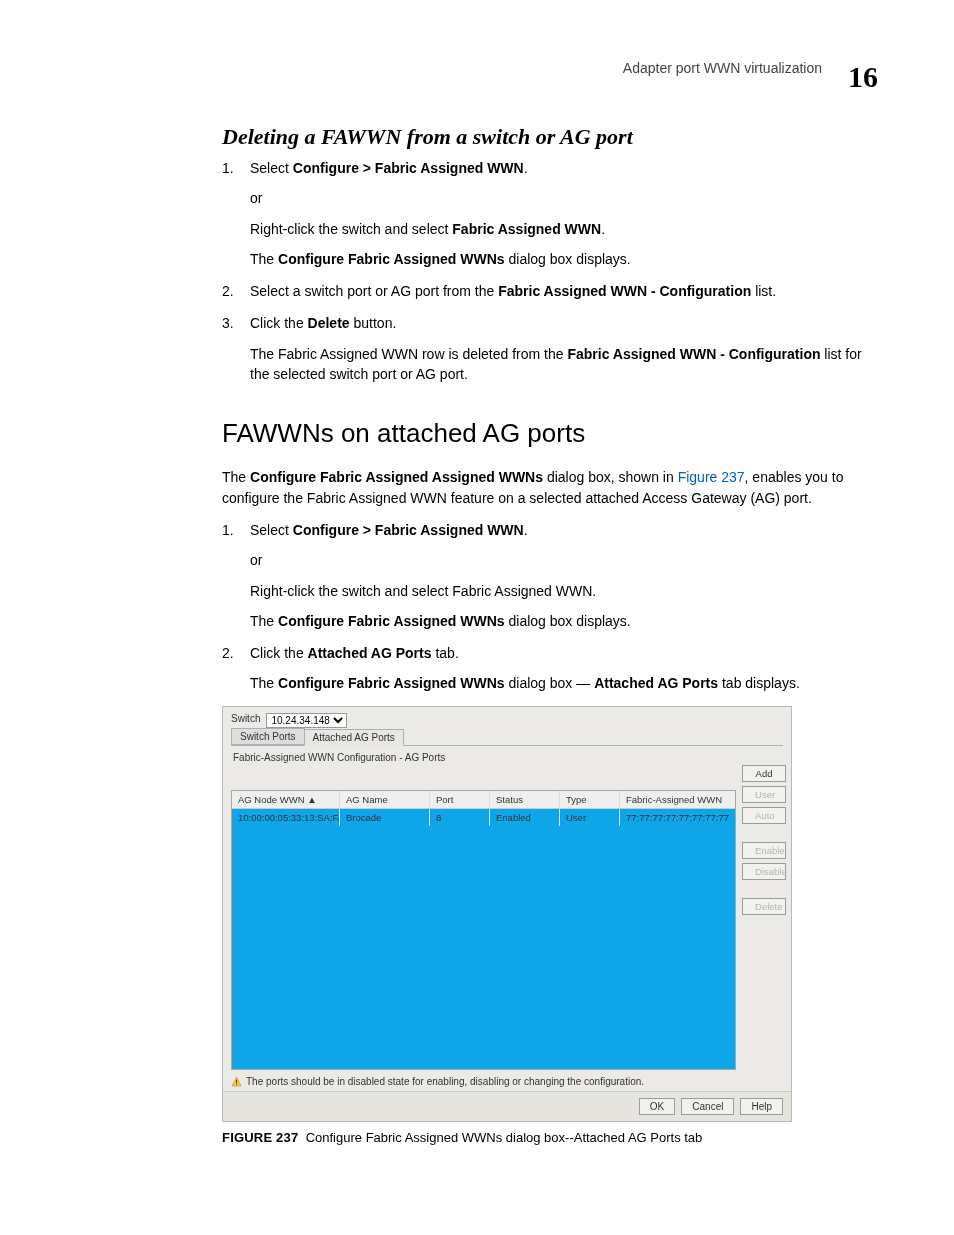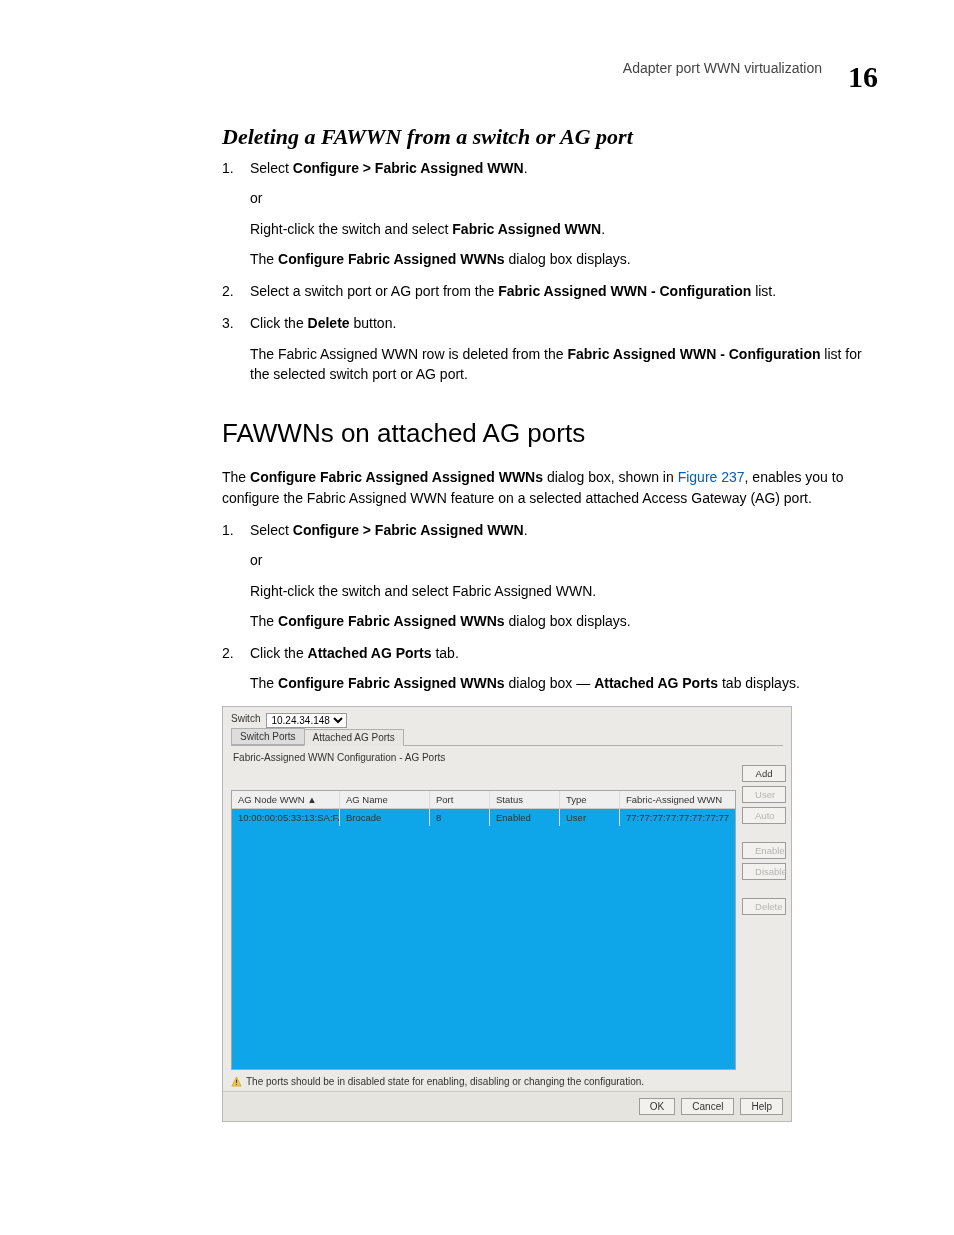--- a/index.html
+++ b/index.html
@@ -257,15 +257,18 @@
             </span>
             <span>The ports should be in disabled state for enabling, disabling or changing the configuration.</span>
           </div>
         </div>
         <div class="dialog-footer">
           <div class="fbtn">OK</div>
           <div class="fbtn">Cancel</div>
           <div class="fbtn">Help</div>
         </div>
       </div>
+      <div class="figure-caption">
+        <b>FIGURE 237</b>&nbsp;&nbsp;<span>Configure Fabric Assigned WWNs dialog box--Attached AG Ports tab</span>
+      </div>
     </div>
   </div>
 </div>
 
 </body></html>

